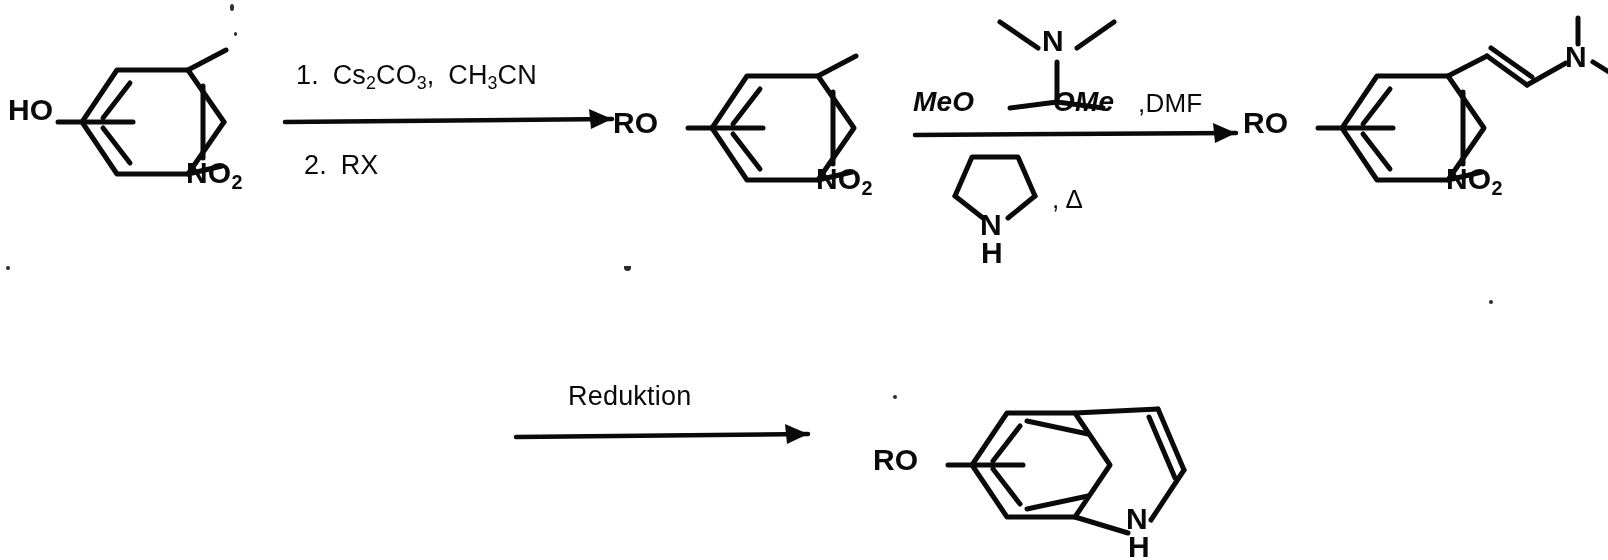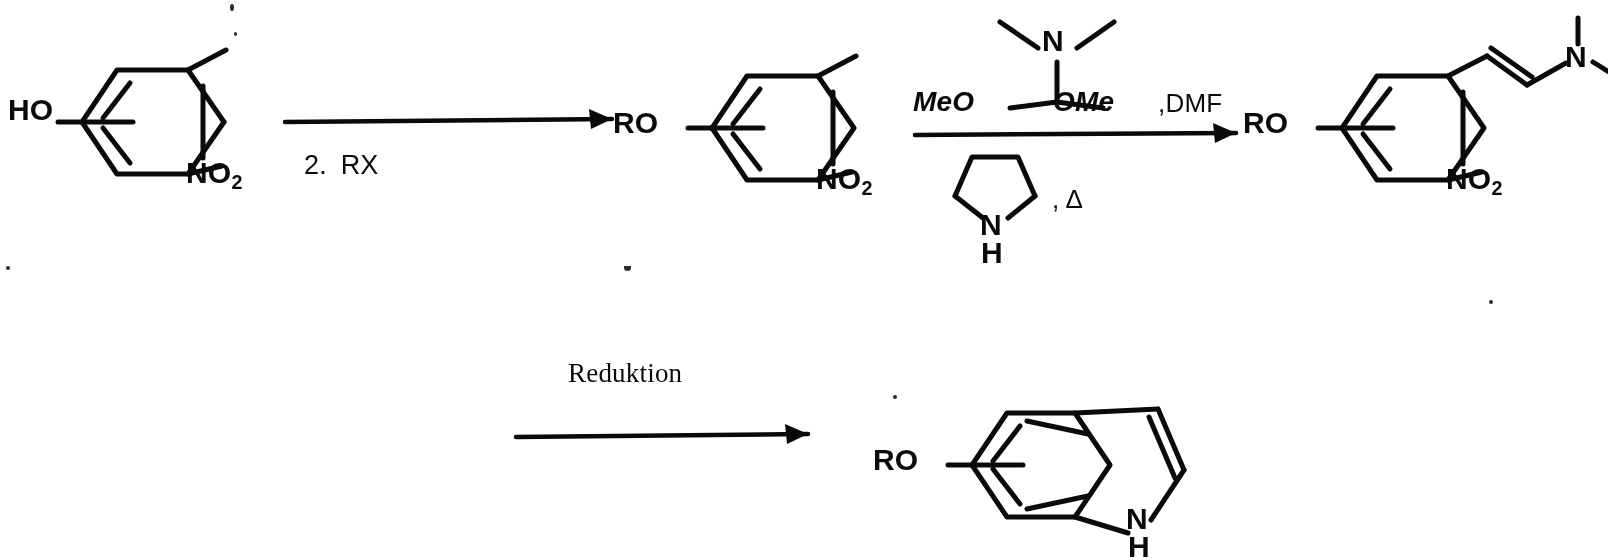--- a/index.html
+++ b/index.html
@@ -174,42 +174,47 @@
 
         <line x1="1158" y1="409" x2="1075" y2="413"></line>
       </g>
 
     </g>
   </svg>
 
   <div class="lbl atom" style="left:8px; top:95px;">HO</div>
   <div class="lbl atom" style="left:186px; top:158px;"><span>NO</span><sub>2</sub></div>
 
+  <div class="lbl cond" style="left:296px; top:62px;">
+    <span>1.</span>
+    <span style="display:inline-block; width:6px;"></span><span>Cs</span><sub>2</sub><span>CO</span><sub>3</sub><span>,</span>
+    <span style="display:inline-block; width:6px;"></span><span>CH</span><sub>3</sub><span>CN</span>
+  </div>
   <div class="lbl cond" style="left:304px; top:152px;">
     <span>2.</span>
     <span style="display:inline-block; width:6px;"></span><span>RX</span>
   </div>
 
   <div class="lbl atom" style="left:613px; top:108px;">RO</div>
   <div class="lbl atom" style="left:816px; top:164px;"><span>NO</span><sub>2</sub></div>
 
   <div class="lbl atom" style="left:1042px; top:26px;">N</div>
   <div class="lbl atom-sm" style="left:913px; top:88px;font-style:italic;">MeO</div>
   <div class="lbl atom-sm" style="left:1053px; top:88px;font-style:italic;">OMe</div>
-  <div class="lbl cond-sm" style="left:1138px; top:90px;margin-left:20px;">,DMF</div>
+  <div class="lbl cond-sm" style="left:1138px; top:90px;">,DMF</div>
 
   <div class="lbl atom" style="left:980px; top:210px;">N</div>
   <div class="lbl atom" style="left:981px; top:238px;">H</div>
   <div class="lbl cond-sm" style="left:1052px; top:186px;">, Δ</div>
 
   <div class="lbl atom" style="left:1243px; top:108px;">RO</div>
   <div class="lbl atom" style="left:1446px; top:164px;"><span>NO</span><sub>2</sub></div>
   <div class="lbl atom" style="left:1565px; top:42px;">N</div>
 
-  <div class="lbl cond" style="left:568px; top:360px;font-family:Liberation Serif, serif;">Reduktion</div>
+  <div class="lbl cond" style="left:568px; top:383px;">Reduktion</div>
 
   <div class="lbl atom" style="left:873px; top:445px;">RO</div>
   <div class="lbl atom" style="left:1126px; top:504px;">N</div>
   <div class="lbl atom" style="left:1128px; top:532px;">H</div>
 
   <div class="speck" style="left:230px; top:4px; width:4px; height:7px;"></div>
   <div class="speck" style="left:234px; top:32px; width:3px; height:4px;"></div>
   <div class="speck" style="left:624px; top:266px; width:7px; height:5px; border-radius:0 0 6px 6px;"></div>
   <div class="speck" style="left:893px; top:395px; width:4px; height:4px;"></div>
   <div class="speck" style="left:1489px; top:300px; width:4px; height:4px;"></div>

